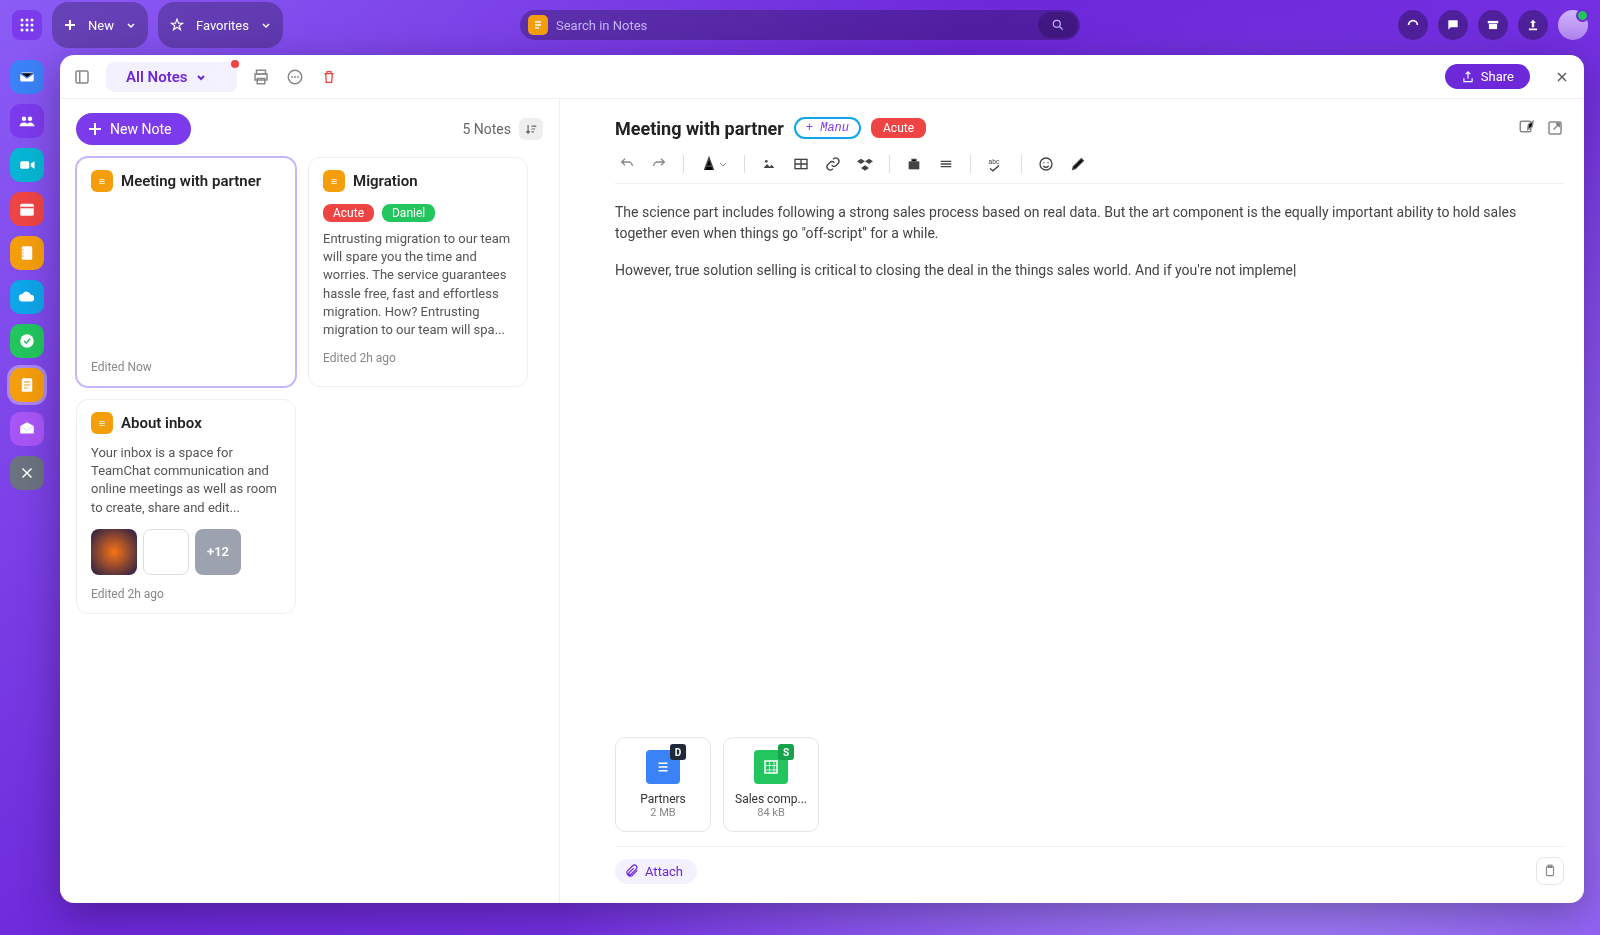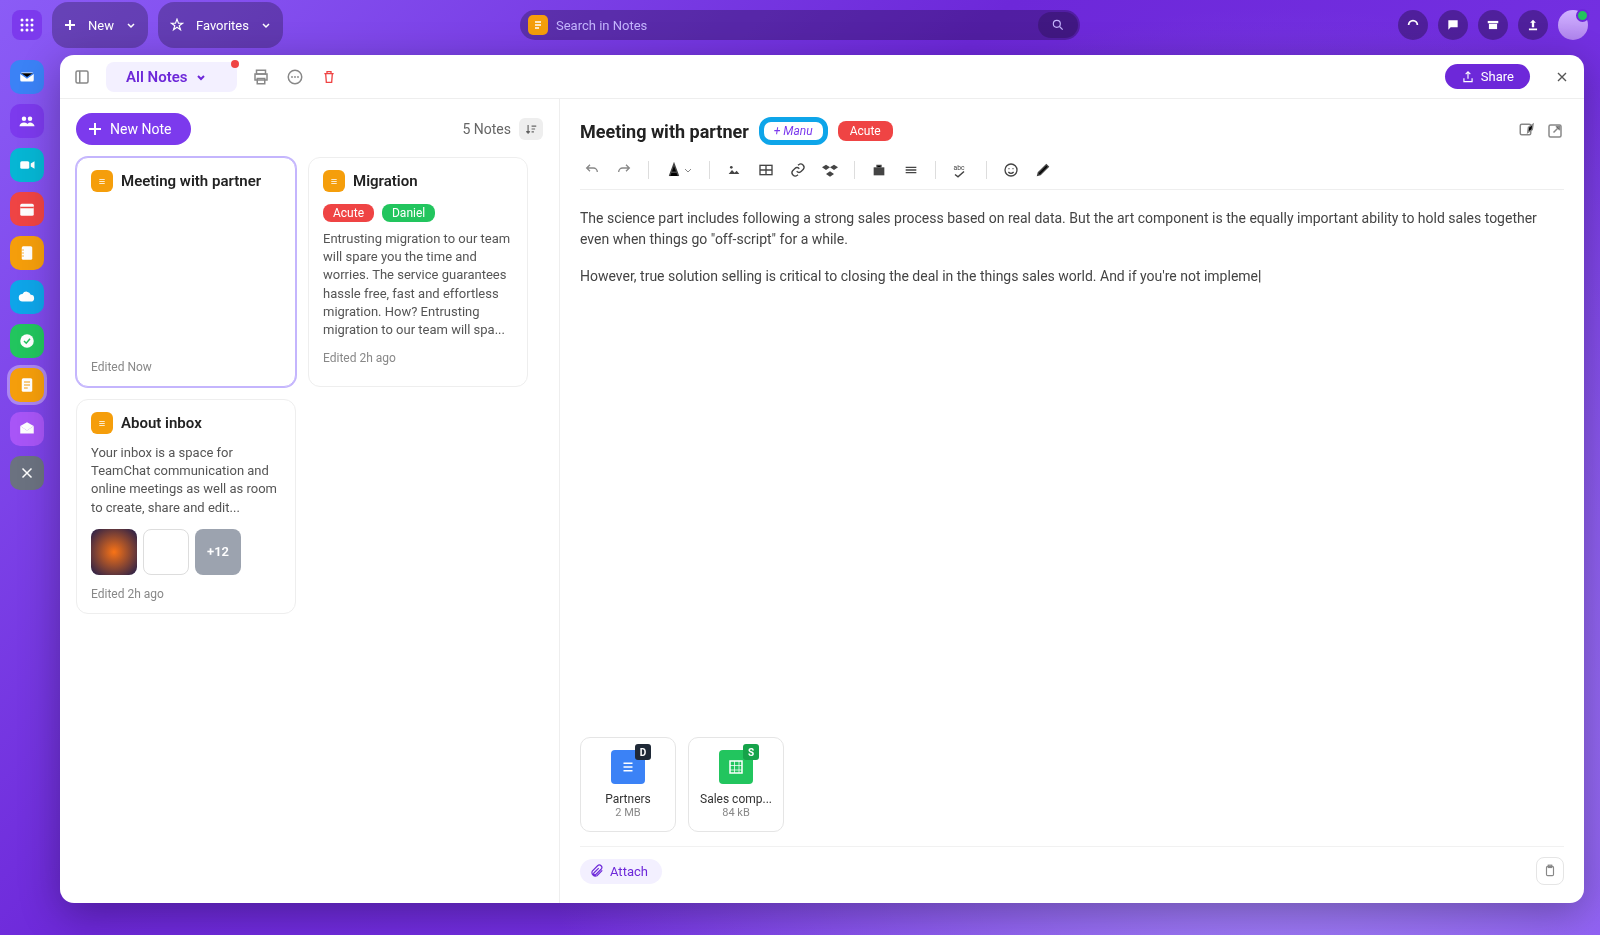--- a/index.html
+++ b/index.html
@@ -174,21 +174,21 @@
   background:#6d28d9;
   color:#fff;
   border-radius: 16px;
   padding: 5px 16px;
   font-size:13px;
   display:flex; align-items:center; gap:6px;
   cursor:pointer;
 }
 
 
-.wbody { flex:1; display:flex; overflow:hidden;}
+.wbody { flex:1; display:flex; overflow:hidden;gap:35px;}
 .notes-list {
   width: 500px;
   border-right:1px solid #eee;
   padding: 14px 16px;
   overflow-y:auto;
 }
 .list-head {
   display:flex; align-items:center; margin-bottom: 12px;
 }
 .new-note {
@@ -242,21 +242,21 @@
 
 .note-view {
   flex:1;
   display:flex;
   flex-direction:column;
   padding: 18px 20px;
   position:relative;
 }
 .nv-head { display:flex; align-items:center; gap:10px; margin-bottom:8px;}
 .nv-title { font-weight:700; font-size:18px; color:#222;}
-.pill-tag { border:5px solid #0ea5e9; color:#7c3aed; padding:2px 10px; border-radius:12px; font-size:12px; font-style:italic; cursor:text;}
+.pill-tag { border:2px solid #0ea5e9; color:#7c3aed; padding:2px 10px; border-radius:12px; font-size:12px; font-style:italic; cursor:text;font-family:Liberation Mono, monospace;}
 .nv-actions { margin-left:auto; display:flex; gap:10px; color:#888;}
 .nv-toolbar {
   display:flex; gap:16px; align-items:center;
   border-bottom:1px solid #eee;
   padding:8px 4px 10px;
   margin-bottom:18px;
 }
 .nv-tool { color:#555; cursor:pointer; display:flex; align-items:center;}
 .sep { width:1px; height:18px; background:#ddd;}
 .nv-content { font-size:14px; color:#444; line-height:1.5; flex:1;}

